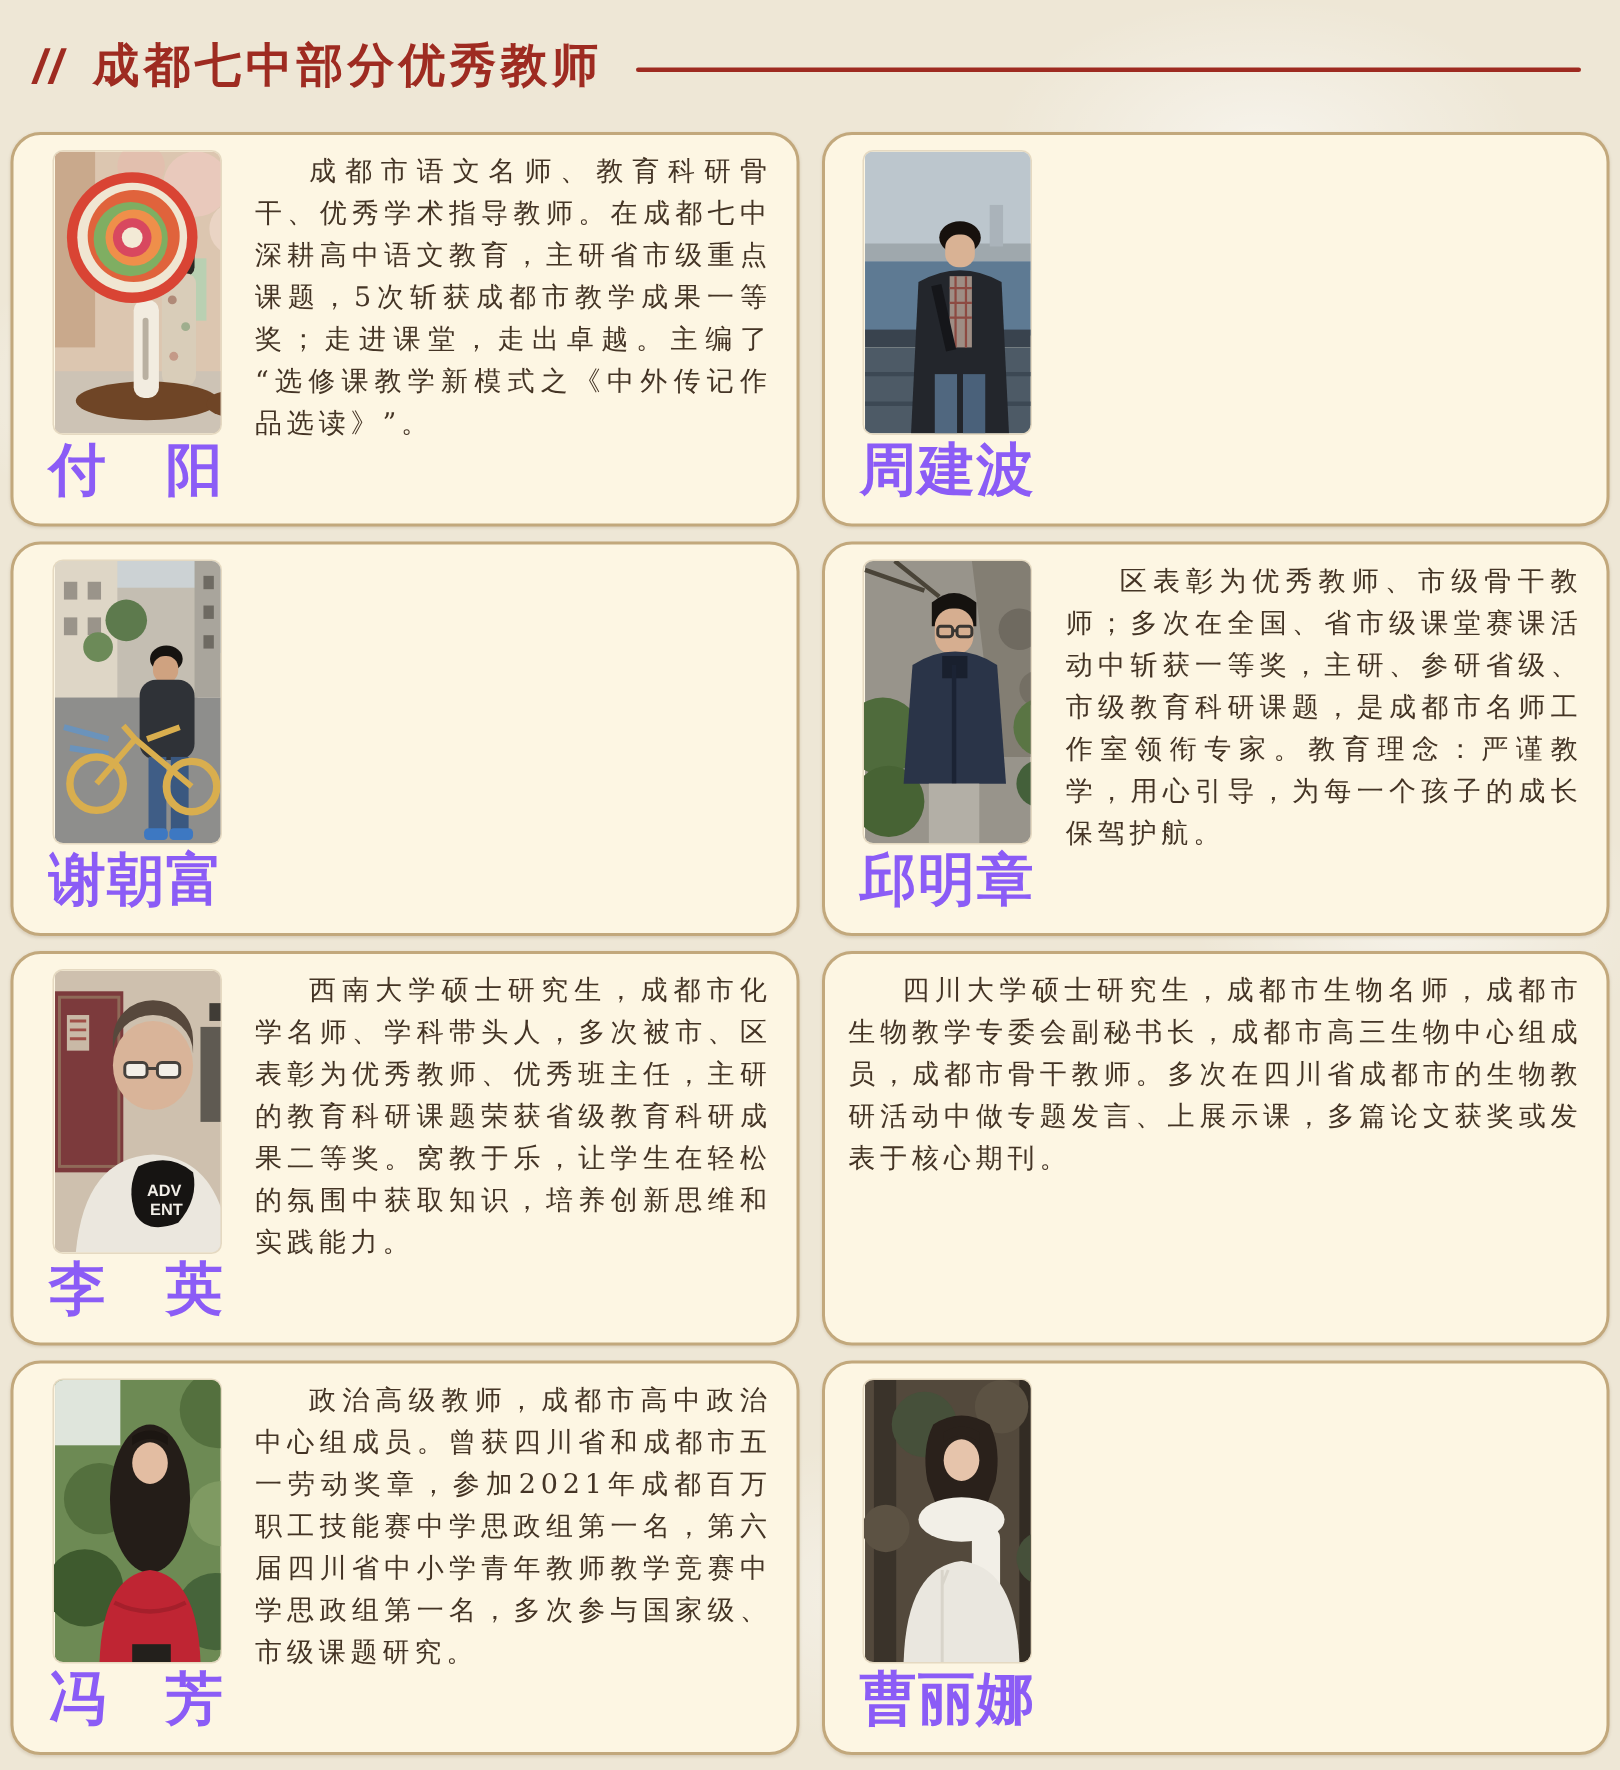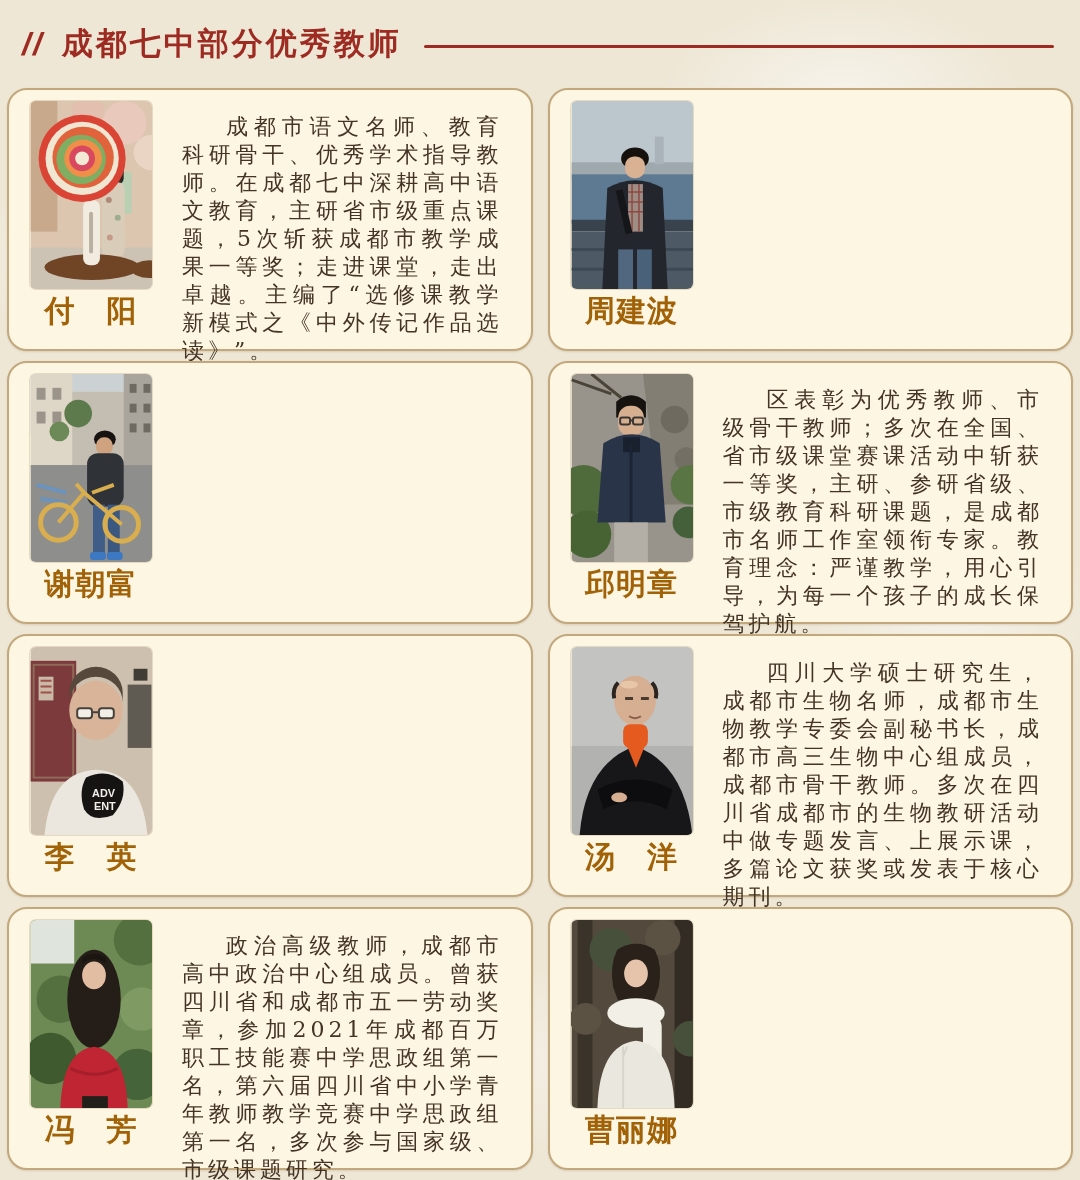--- a/index.html
+++ b/index.html
@@ -32,31 +32,31 @@
   }
   .card{
     height:263px;box-sizing:border-box;
     background:#fdf6e3;border:2px solid #c2a87c;border-radius:20px;
     padding:11px 16px 8px 16px;
     display:flex;gap:13px;
     box-shadow:0 1px 2px rgba(120,95,60,.18);
   }
   .portrait{width:132px;flex:0 0 132px;display:flex;flex-direction:column;align-items:center;}
   .photo-frame{
-    width:122px;height:188px;border-radius:6px;overflow:hidden;flex:0 0 188px;
+    width:111px;height:188px;border-radius:6px;overflow:hidden;flex:0 0 188px;
     box-shadow:0 0 0 1px rgba(160,130,90,.25);
   }
   .photo-frame svg{display:block;width:130px;height:188px;}
   .teacher-name{
     margin-top:5px;font-family:Liberation Serif, serif;font-weight:bold;
-    font-size:30px;color:#a16207;letter-spacing:1px;white-space:nowrap;line-height:1.1;
+    font-size:38px;color:#8b5cf6;letter-spacing:1px;white-space:nowrap;line-height:1.1;
   }
   .desc{
-    flex:1;margin:12px;font-family:"DejaVu Serif",serif;
-    font-size:22px;line-height:28px;color:#443425;
+    flex:1;margin:0;font-family:"DejaVu Serif",serif;
+    font-size:18px;line-height:28px;color:#443425;
     text-align:justify;text-justify:inter-character;
     letter-spacing:0.18em;text-indent:2em;
   }
 </style>
 </head>
 <body>
 
 <header class="page-header">
   <span class="slashes">//</span>
   <h1 class="page-title">成都七中部分优秀教师</h1>
@@ -211,42 +211,24 @@
           <rect x="69" y="62" width="15" height="10" rx="3" fill="#f3efe7" stroke="#46413c" stroke-width="2"></rect>
           <line x1="62" y1="66" x2="69" y2="66" stroke="#46413c" stroke-width="2"></line>
           <path d="M14 190q6-64 52-66 46 2 52 66z" fill="#ebe7de"></path>
           <path d="M56 132q21-10 37 4 4 18-10 34-21 8-29-6-6-18 2-32z" fill="#161412"></path>
           <text x="62" y="152" font-family="Liberation Sans, sans-serif" font-size="11" font-weight="bold" fill="#f2efe8">ADV</text>
           <text x="64" y="165" font-family="Liberation Sans, sans-serif" font-size="11" font-weight="bold" fill="#f2efe8">ENT</text>
         </svg>
       </div>
       <div class="teacher-name">李　英</div>
     </div>
-  </section>
-
-  <section class="card">
-    <div class="portrait">
-      <div class="photo-frame">
-        <svg viewBox="0 0 130 190">
-          <rect width="130" height="190" fill="#c3c3c1"></rect>
-          <rect y="100" width="130" height="90" fill="#b2b2b0"></rect>
-          <ellipse cx="64" cy="54" rx="21" ry="25" fill="#d6ae92"></ellipse>
-          <ellipse cx="58" cy="38" rx="9" ry="4" fill="#e8c6a8"></ellipse>
-          <path d="M43 52q-2-10 4-16M85 52q2-10-4-16" stroke="#2c241e" stroke-width="4" fill="none"></path>
-          <path d="M54 52h8M70 52h8" stroke="#4a3a2e" stroke-width="3"></path>
-          <path d="M58 70q6 4 12 0" stroke="#8a5f4a" stroke-width="2" fill="none"></path>
-          <rect x="52" y="78" width="25" height="24" rx="7" fill="#e55a1e"></rect>
-          <path d="M8 190q6-72 56-90 50 18 58 90z" fill="#17171a"></path>
-          <path d="M56 100l9 22 9-22z" fill="#e55a1e"></path>
-          <path d="M26 144q38-20 76 0l-6 20q-32-16-64 0z" fill="#0d0d10"></path>
-          <ellipse cx="48" cy="152" rx="8" ry="5" fill="#d6ae92"></ellipse>
-        </svg>
-      </div>
-      <div class="teacher-name">汤　洋</div>
-    </div>
+    <p class="desc">西南大学硕士研究生，成都市化学名师、学科带头人，多次被市、区表彰为优秀教师、优秀班主任，主研的教育科研课题荣获省级教育科研成果二等奖。窝教于乐，让学生在轻松的氛围中获取知识，培养创新思维和实践能力。</p>
+  </section>
+
+  <section class="card">
     <p class="desc">四川大学硕士研究生，成都市生物名师，成都市生物教学专委会副秘书长，成都市高三生物中心组成员，成都市骨干教师。多次在四川省成都市的生物教研活动中做专题发言、上展示课，多篇论文获奖或发表于核心期刊。</p>
   </section>
 
   <section class="card">
     <div class="portrait">
       <div class="photo-frame">
         <svg viewBox="0 0 130 190">
           <rect width="130" height="190" fill="#6d8a54"></rect>
           <rect width="44" height="44" fill="#dfe5dc"></rect>
           <circle cx="110" cy="20" r="26" fill="#54703e"></circle>

